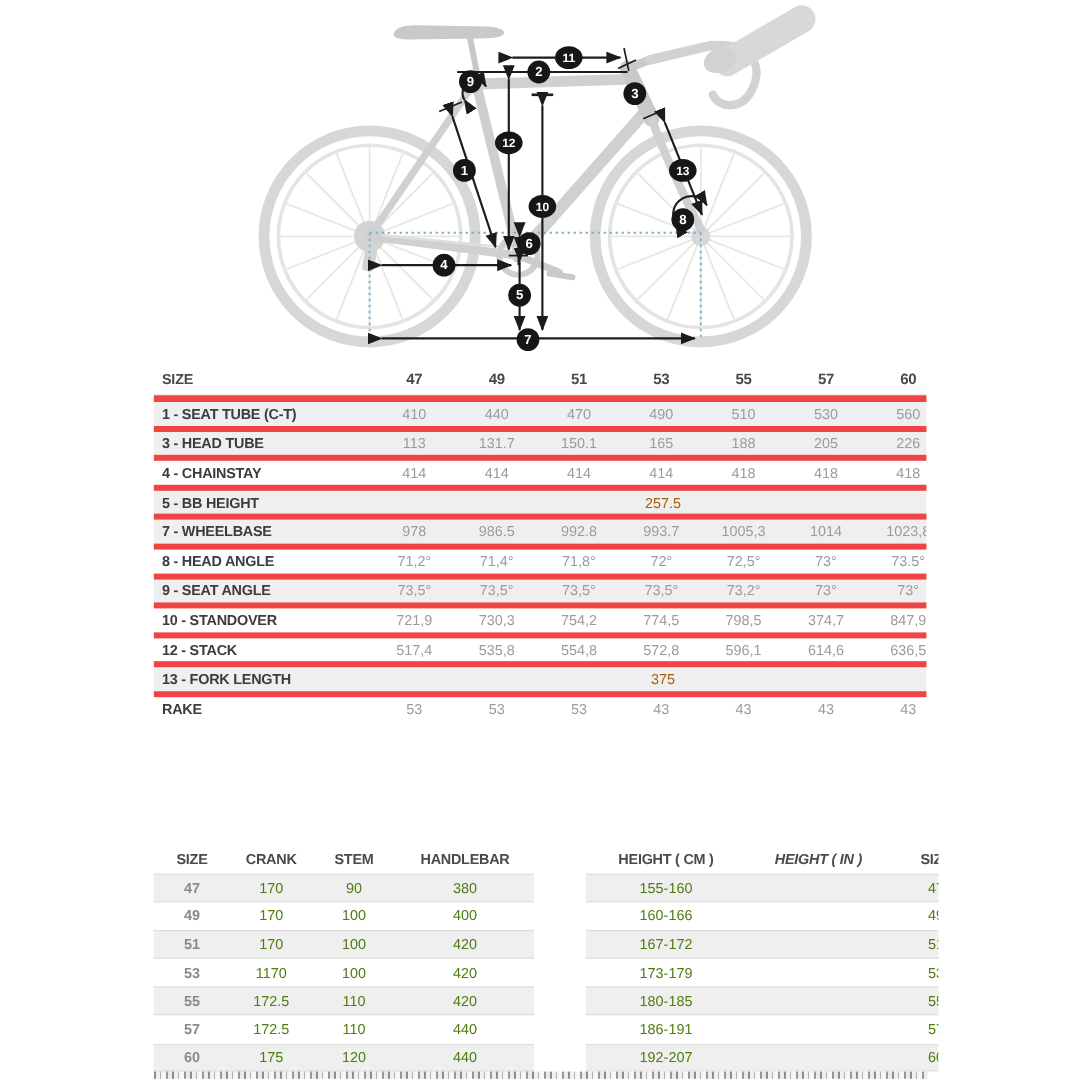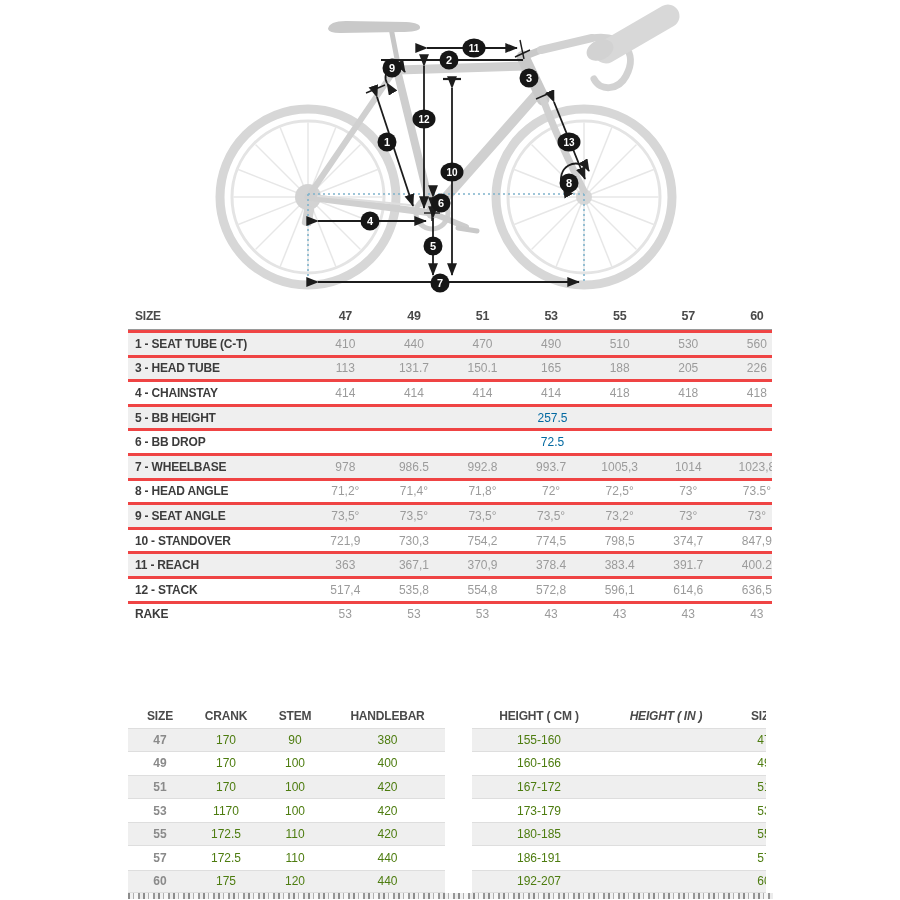--- a/index.html
+++ b/index.html
@@ -7,36 +7,36 @@
        font-family:"Liberation Sans",sans-serif;}
   .abs{position:absolute;}
 
   
   #diagram{left:0;top:0;width:900px;height:300px;}
 
   
   #geo-table{left:128px;top:303px;width:644px;overflow:hidden;}
   #geo-inner{width:666px;}
   .g-row{display:flex;align-items:center;height:24.6px;box-sizing:border-box;
-         border-top:3px solid #ef4444;}
+         border-top:5px solid #ef4444;}
   .g-head{height:27px;border-top:none;border-bottom:1px solid #9a9a9a;}
   .g-row.shade{background:#efefef;}
   .g-label{width:183px;flex:0 0 183px;padding-left:7px;box-sizing:border-box;
            font-size:12px;font-weight:bold;color:#3c3c3c;letter-spacing:-.2px;
            white-space:nowrap;}
   .g-val{width:68.6px;flex:0 0 68.6px;text-align:center;font-size:12px;
          color:#9b9b9b;white-space:nowrap;}
-  .g-span{flex:1 1 auto;text-align:center;font-size:12px;color:#0369a1;}
+  .g-span{flex:1 1 auto;text-align:center;font-size:12px;color:#a16207;}
   .g-colhead{font-weight:bold;color:#4a4a4a;font-size:12.5px;letter-spacing:-.3px;}
   .g-headlabel{font-size:12px;font-weight:bold;color:#4a4a4a;letter-spacing:-.2px;}
 
   
   .b-table{top:703px;}
   #components-table{left:128px;width:317px;}
-  #sizing-table{left:472px;width:294px;overflow:hidden;}
+  #sizing-table{left:488px;width:294px;overflow:hidden;}
   #sizing-inner{width:330px;}
   .b-head{display:flex;align-items:center;height:25px;}
   .b-row{display:flex;align-items:center;height:23.6px;box-sizing:border-box;}
   .b-row.shade{background:#efefef;border-top:1px solid #dedede;border-bottom:1px solid #dedede;}
   .b-cell{text-align:center;font-size:12px;color:#4d7c0f;white-space:nowrap;}
   .b-colhead{font-weight:bold;color:#4a4a4a;font-size:12px;letter-spacing:-.2px;}
   .b-size{font-weight:bold;color:#8a8a8a;}
   .c0{width:64px;flex:0 0 64px;}  .c1{width:68px;flex:0 0 68px;}
   .c2{width:70px;flex:0 0 70px;}  .c3{width:115px;flex:0 0 115px;}
   .s0{width:134px;flex:0 0 134px;} .s1{width:120px;flex:0 0 120px;font-style:italic;}
@@ -249,24 +249,20 @@
         <div class="g-val">414</div>
         <div class="g-val">414</div>
         <div class="g-val">418</div>
         <div class="g-val">418</div>
         <div class="g-val">418</div>
       </div>
       <div class="g-row shade">
         <div class="g-label">5 - BB HEIGHT</div>
         <div class="g-span">257.5</div>
       </div>
-      <div class="g-row">
-        <div class="g-label">6 - BB DROP</div>
-        <div class="g-span">72.5</div>
-      </div>
       <div class="g-row shade">
         <div class="g-label">7 - WHEELBASE</div>
         <div class="g-val">978</div>
         <div class="g-val">986.5</div>
         <div class="g-val">992.8</div>
         <div class="g-val">993.7</div>
         <div class="g-val">1005,3</div>
         <div class="g-val">1014</div>
         <div class="g-val">1023,8</div>
       </div>
@@ -293,40 +289,34 @@
       <div class="g-row">
         <div class="g-label">10 - STANDOVER</div>
         <div class="g-val">721,9</div>
         <div class="g-val">730,3</div>
         <div class="g-val">754,2</div>
         <div class="g-val">774,5</div>
         <div class="g-val">798,5</div>
         <div class="g-val">374,7</div>
         <div class="g-val">847,9</div>
       </div>
-      <div class="g-row shade">
-        <div class="g-label">11 - REACH</div>
-        <div class="g-val">363</div>
-        <div class="g-val">367,1</div>
-        <div class="g-val">370,9</div>
-        <div class="g-val">378.4</div>
-        <div class="g-val">383.4</div>
-        <div class="g-val">391.7</div>
-        <div class="g-val">400.2</div>
-      </div>
       <div class="g-row">
         <div class="g-label">12 - STACK</div>
         <div class="g-val">517,4</div>
         <div class="g-val">535,8</div>
         <div class="g-val">554,8</div>
         <div class="g-val">572,8</div>
         <div class="g-val">596,1</div>
         <div class="g-val">614,6</div>
         <div class="g-val">636,5</div>
       </div>
+      <div class="g-row shade">
+        <div class="g-label">13 - FORK LENGTH</div>
+        <div class="g-span">375</div>
+      </div>
       <div class="g-row">
         <div class="g-label">RAKE</div>
         <div class="g-val">53</div>
         <div class="g-val">53</div>
         <div class="g-val">53</div>
         <div class="g-val">43</div>
         <div class="g-val">43</div>
         <div class="g-val">43</div>
         <div class="g-val">43</div>
       </div>

